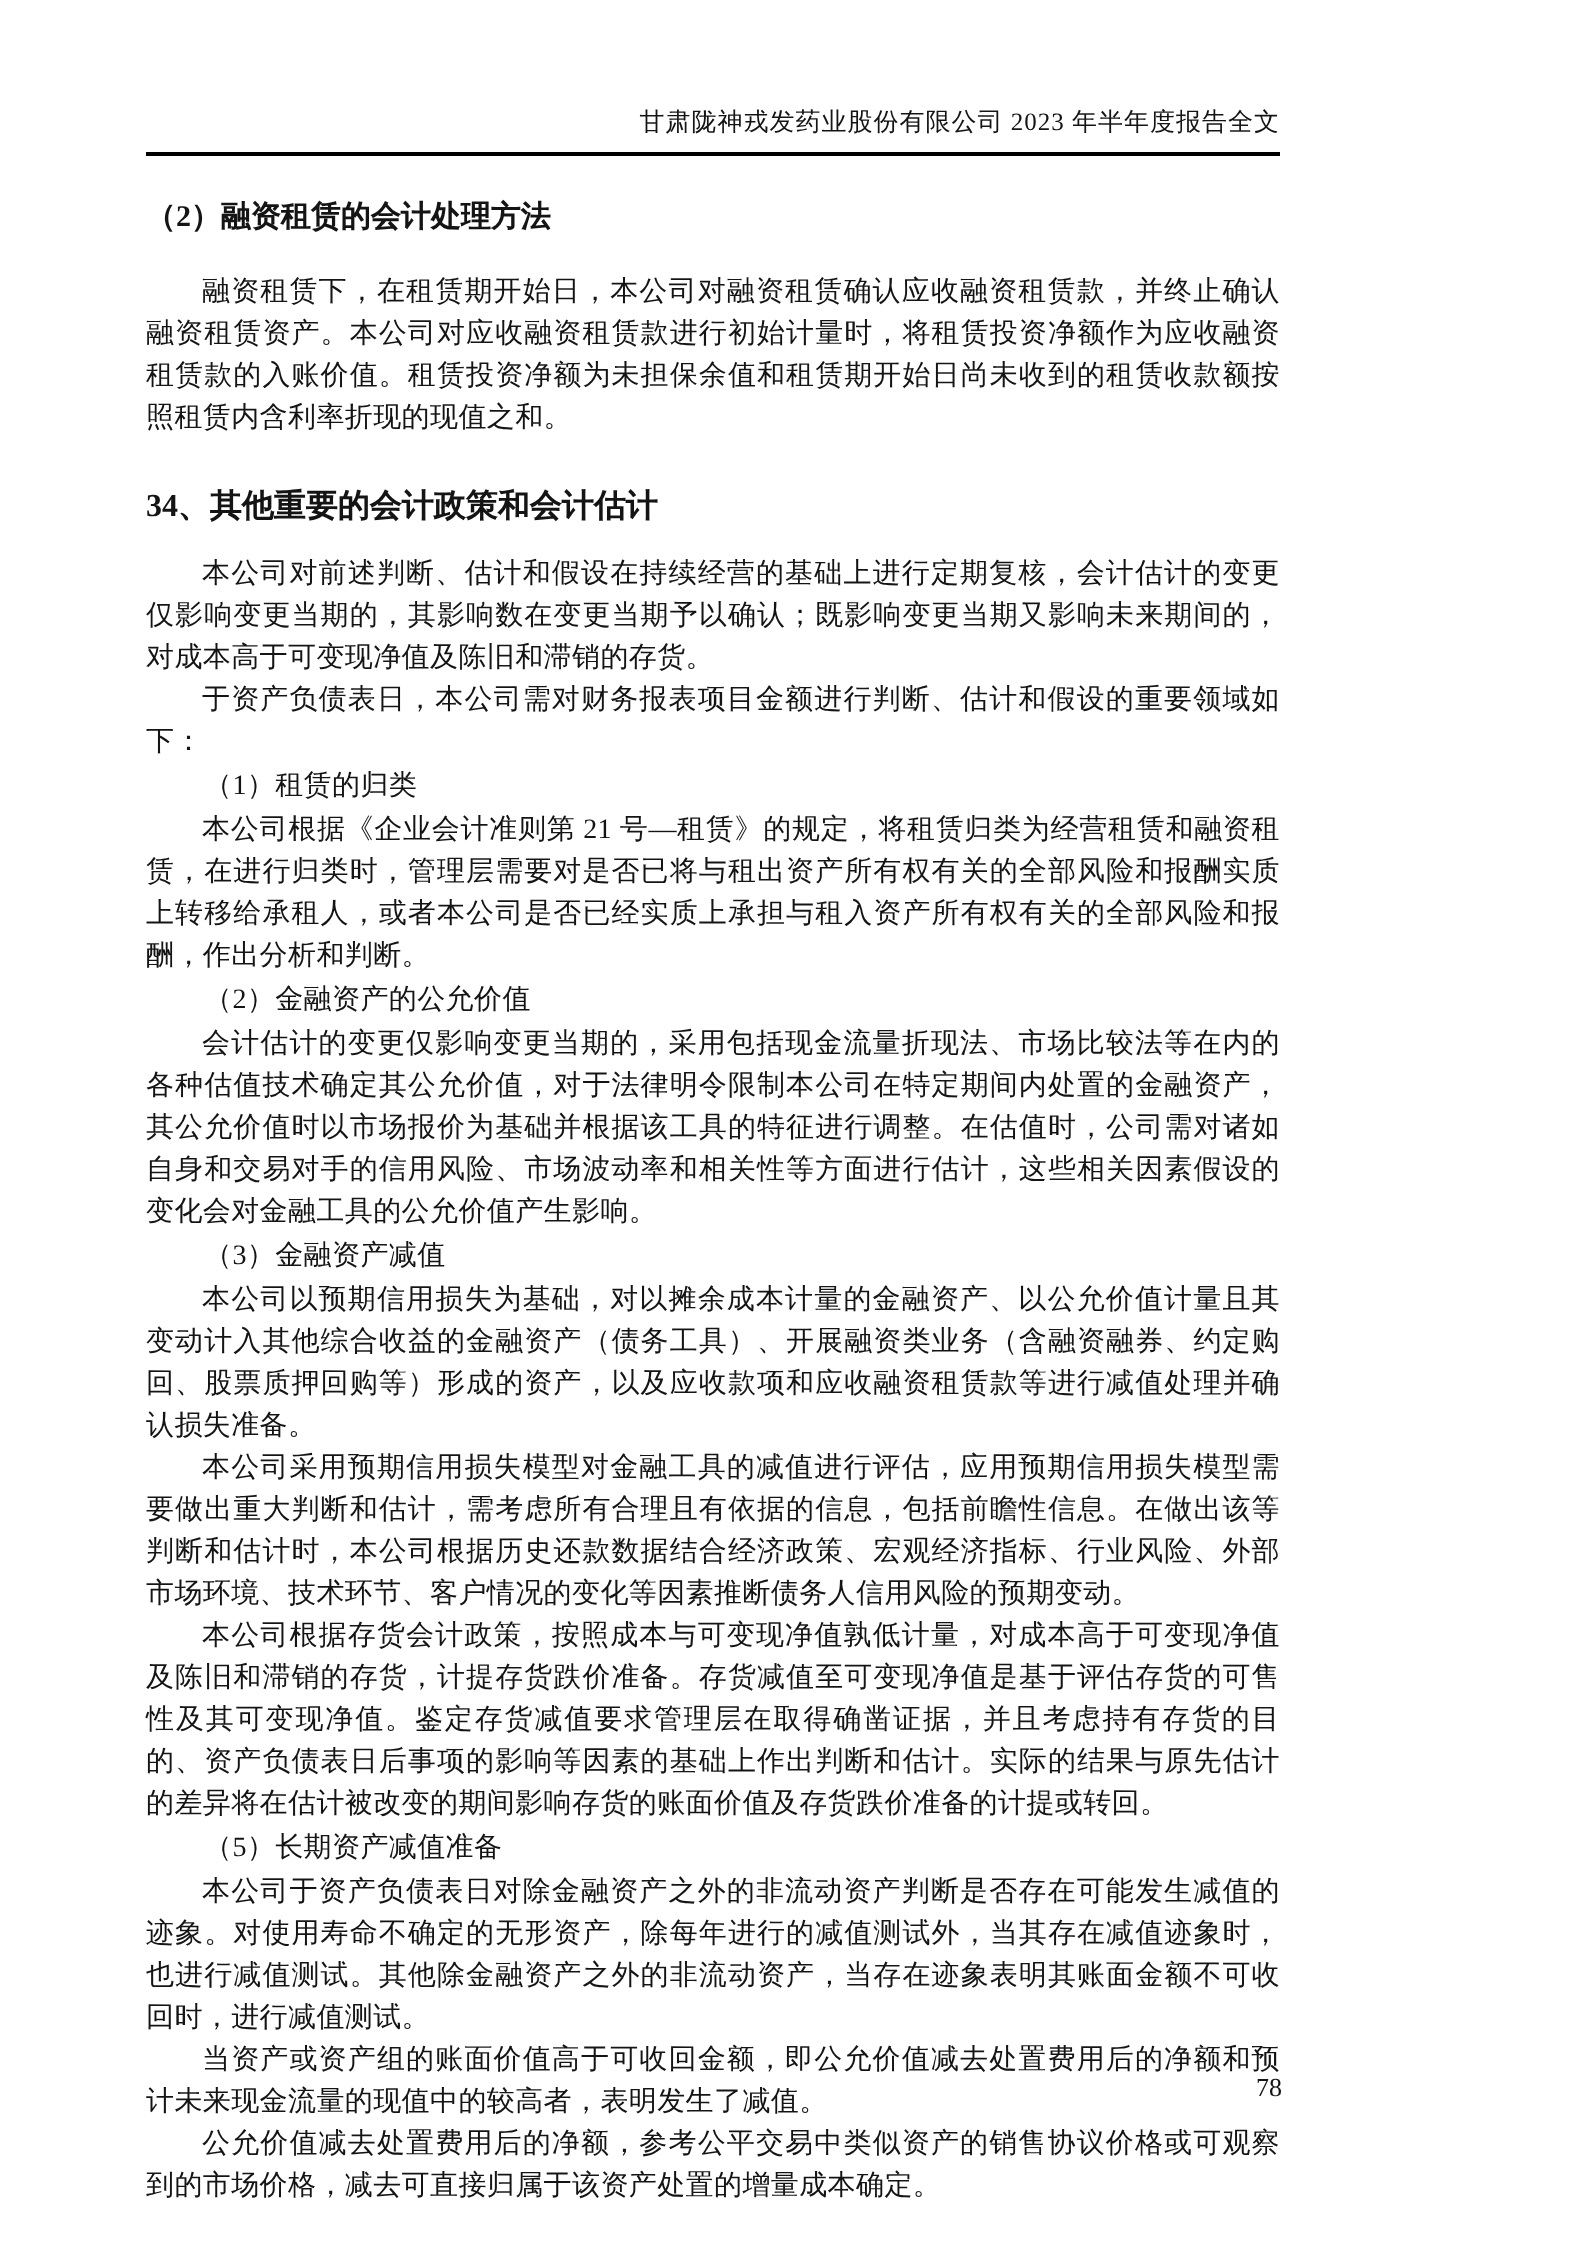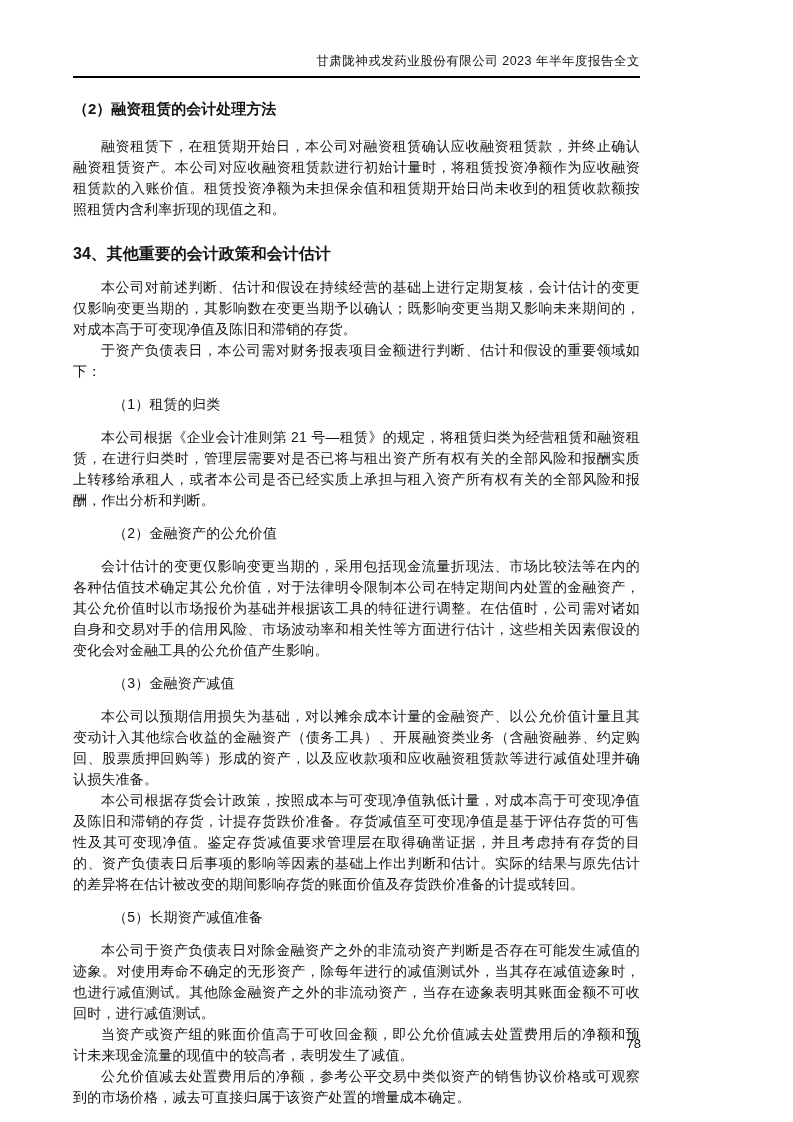--- a/index.html
+++ b/index.html
@@ -1,21 +1,21 @@
 <!DOCTYPE html>
 <html><head>
 <meta charset="utf-8">
 <style>
   html, body { margin: 0; padding: 0; background: #ffffff; }
   .page {
     position: relative;
     width: 714px;
     height: 1122px;
     background: #ffffff;
-    font-family: Liberation Sans, sans-serif;
+    font-family: Liberation Serif, serif;
     color: #141414;
     overflow: hidden;
     box-sizing: border-box;
   }
   .content {
     padding: 53px 74px 0 73px;
   }
   .report-header {
     text-align: right;
     font-size: 12.5px;
@@ -45,21 +45,21 @@
     margin: 0;
     letter-spacing: 0.2px;
   }
   .para.first-after-h2 {
     margin-top: 17px;
   }
   .sub-heading {
     font-size: 14px;
     line-height: 21px;
     text-indent: 2em;
-    margin: 12px;
+    margin: 1px;
     letter-spacing: 0.2px;
   }
   .page-number {
     position: absolute;
     top: 1036px;
     right: 73px;
     font-size: 13px;
     line-height: 16px;
   }
 </style>
@@ -81,20 +81,21 @@
     <p class="para">于资产负债表日，本公司需对财务报表项目金额进行判断、估计和假设的重要领域如下：</p>
 
     <p class="sub-heading">（1）租赁的归类</p>
     <p class="para">本公司根据《企业会计准则第 21 号—租赁》的规定，将租赁归类为经营租赁和融资租赁，在进行归类时，管理层需要对是否已将与租出资产所有权有关的全部风险和报酬实质上转移给承租人，或者本公司是否已经实质上承担与租入资产所有权有关的全部风险和报酬，作出分析和判断。</p>
 
     <p class="sub-heading">（2）金融资产的公允价值</p>
     <p class="para">会计估计的变更仅影响变更当期的，采用包括现金流量折现法、市场比较法等在内的各种估值技术确定其公允价值，对于法律明令限制本公司在特定期间内处置的金融资产，其公允价值时以市场报价为基础并根据该工具的特征进行调整。在估值时，公司需对诸如自身和交易对手的信用风险、市场波动率和相关性等方面进行估计，这些相关因素假设的变化会对金融工具的公允价值产生影响。</p>
 
     <p class="sub-heading">（3）金融资产减值</p>
     <p class="para">本公司以预期信用损失为基础，对以摊余成本计量的金融资产、以公允价值计量且其变动计入其他综合收益的金融资产（债务工具）、开展融资类业务（含融资融券、约定购回、股票质押回购等）形成的资产，以及应收款项和应收融资租赁款等进行减值处理并确认损失准备。</p>
+    <p class="para">本公司采用预期信用损失模型对金融工具的减值进行评估，应用预期信用损失模型需要做出重大判断和估计，需考虑所有合理且有依据的信息，包括前瞻性信息。在做出该等判断和估计时，本公司根据历史还款数据结合经济政策、宏观经济指标、行业风险、外部市场环境、技术环节、客户情况的变化等因素推断债务人信用风险的预期变动。</p>
 
     <p class="para">本公司根据存货会计政策，按照成本与可变现净值孰低计量，对成本高于可变现净值及陈旧和滞销的存货，计提存货跌价准备。存货减值至可变现净值是基于评估存货的可售性及其可变现净值。鉴定存货减值要求管理层在取得确凿证据，并且考虑持有存货的目的、资产负债表日后事项的影响等因素的基础上作出判断和估计。实际的结果与原先估计的差异将在估计被改变的期间影响存货的账面价值及存货跌价准备的计提或转回。</p>
 
     <p class="sub-heading">（5）长期资产减值准备</p>
     <p class="para">本公司于资产负债表日对除金融资产之外的非流动资产判断是否存在可能发生减值的迹象。对使用寿命不确定的无形资产，除每年进行的减值测试外，当其存在减值迹象时，也进行减值测试。其他除金融资产之外的非流动资产，当存在迹象表明其账面金额不可收回时，进行减值测试。</p>
     <p class="para">当资产或资产组的账面价值高于可收回金额，即公允价值减去处置费用后的净额和预计未来现金流量的现值中的较高者，表明发生了减值。</p>
     <p class="para">公允价值减去处置费用后的净额，参考公平交易中类似资产的销售协议价格或可观察到的市场价格，减去可直接归属于该资产处置的增量成本确定。</p>
 
   </div>
 

